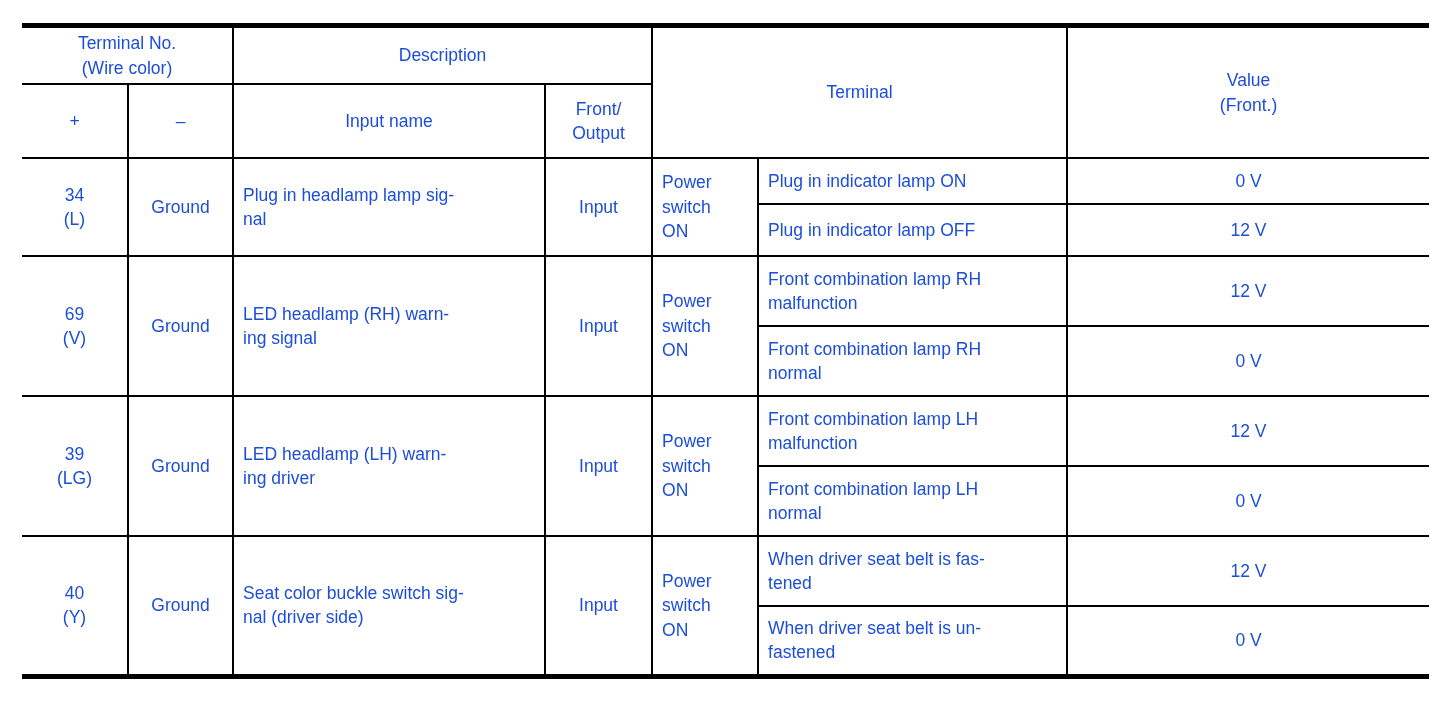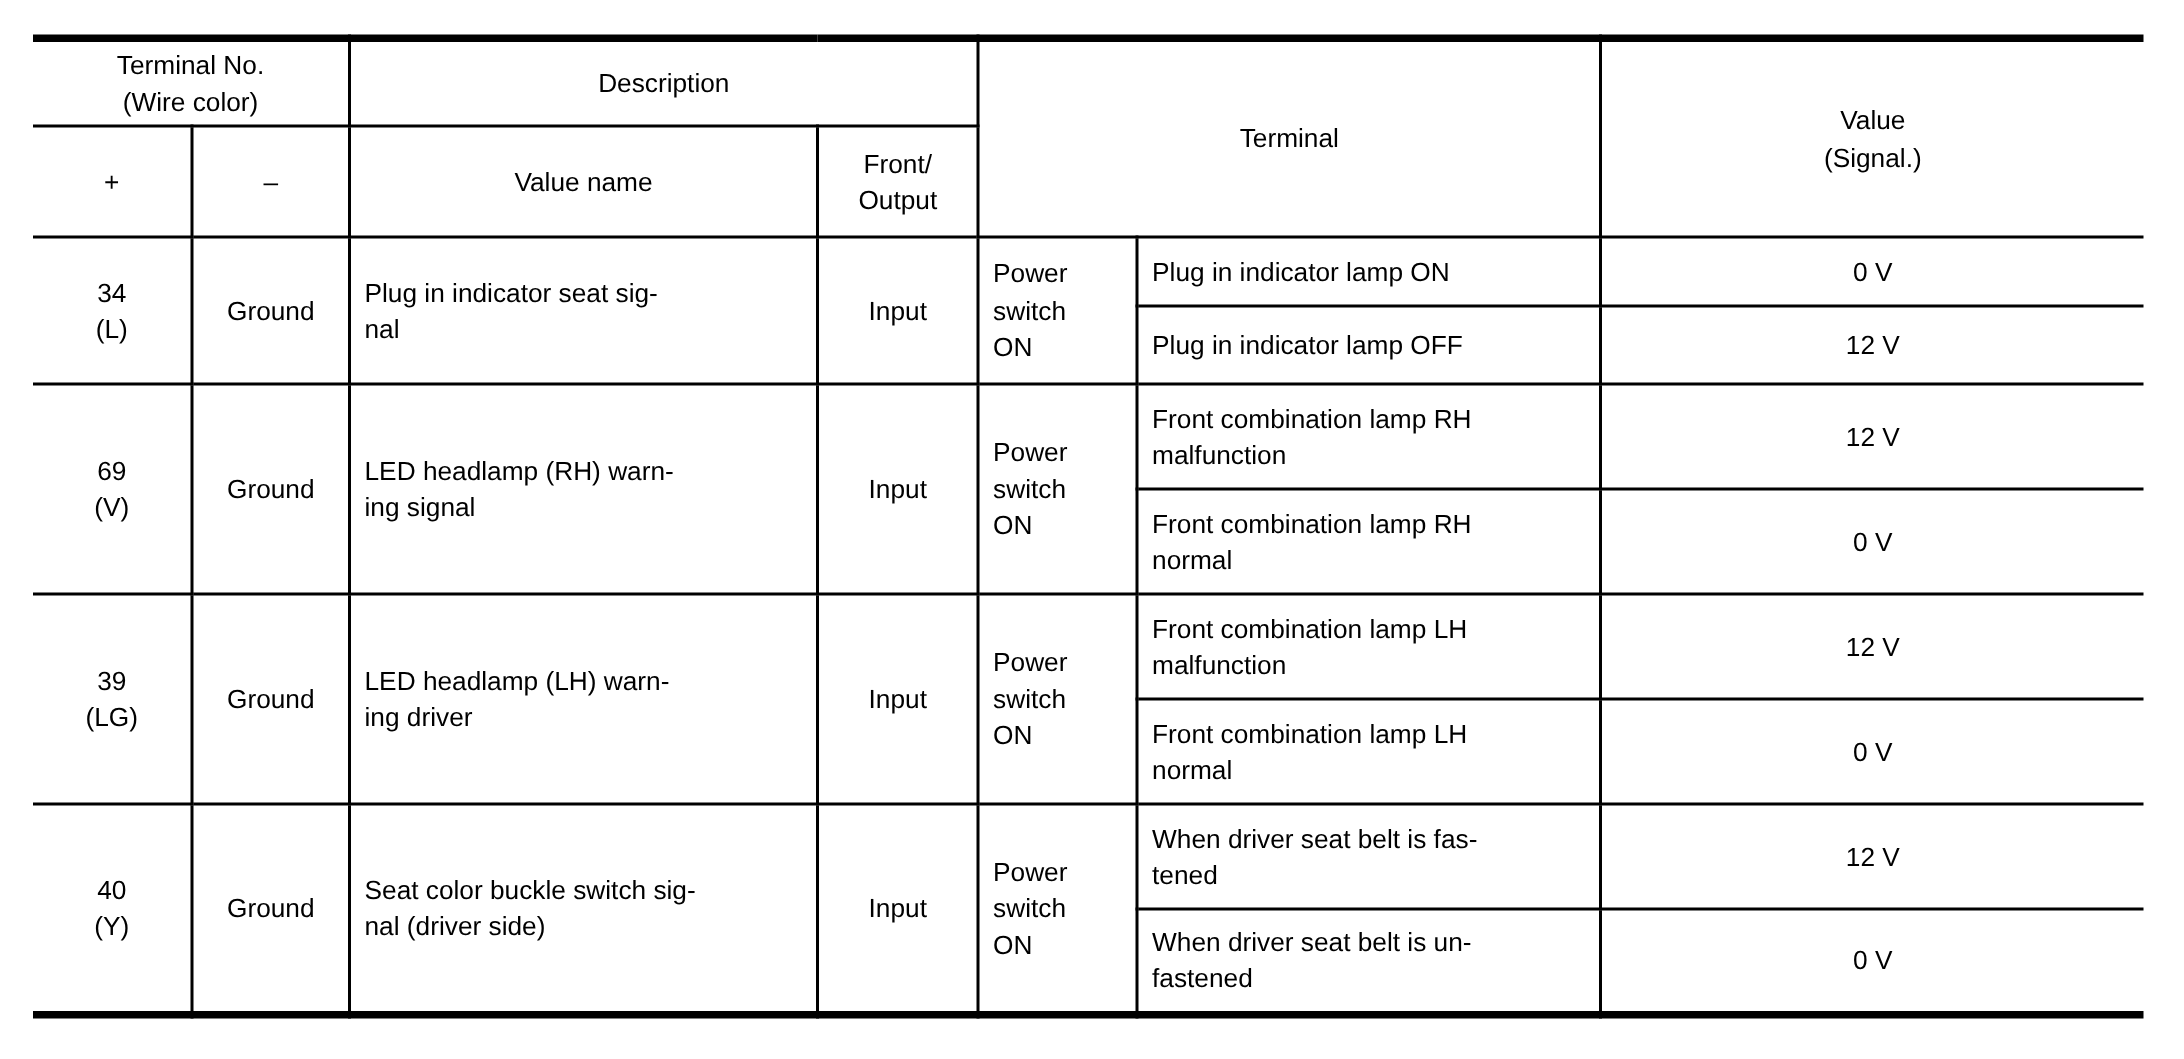--- a/index.html
+++ b/index.html
@@ -2,21 +2,21 @@
 <html><head>
 <meta charset="utf-8">
 <style>
   html, body { margin: 0; padding: 0; background: #ffffff; }
   .page {
     position: relative;
     width: 1456px;
     height: 706px;
     background: #ffffff;
     font-family: "Liberation Sans", sans-serif;
-    color: #000000;
+    color: #1d4ed8;
   }
   table.spec {
     position: absolute;
     left: 22px;
     top: 23px;
     width: 1407px;
     border-collapse: collapse;
     table-layout: fixed;
     border-top: 5px solid #000;
     border-bottom: 5px solid #000;
@@ -56,35 +56,35 @@
       <col style="width:362px">
     </colgroup>
 
     <tbody>
         <tr class="h1">
       <th colspan="2" class="no-l">Terminal No.
 (Wire color)</th>
       <th colspan="2">Description</th>
       <th colspan="2" rowspan="2">Terminal</th>
       <th rowspan="2" class="no-r">Value
-(Signal.)</th>
+(Front.)</th>
     </tr>
     <tr class="h2">
       <th class="no-l">+</th>
       <th>–</th>
-      <th>Value name</th>
+      <th>Input name</th>
       <th>Front/
 Output</th>
     </tr>
 
     <tr class="r-sm">
       <td rowspan="2" class="no-l">34
 (L)</td>
       <td rowspan="2">Ground</td>
-      <td rowspan="2" class="left">Plug in indicator seat sig-
+      <td rowspan="2" class="left">Plug in headlamp lamp sig-
 nal</td>
       <td rowspan="2">Input</td>
       <td rowspan="2" class="left">Power
 switch
 ON</td>
       <td class="left">Plug in indicator lamp ON</td>
       <td class="no-r">0 V</td>
     </tr>
     <tr class="r-sm2">
       <td class="left">Plug in indicator lamp OFF</td>

